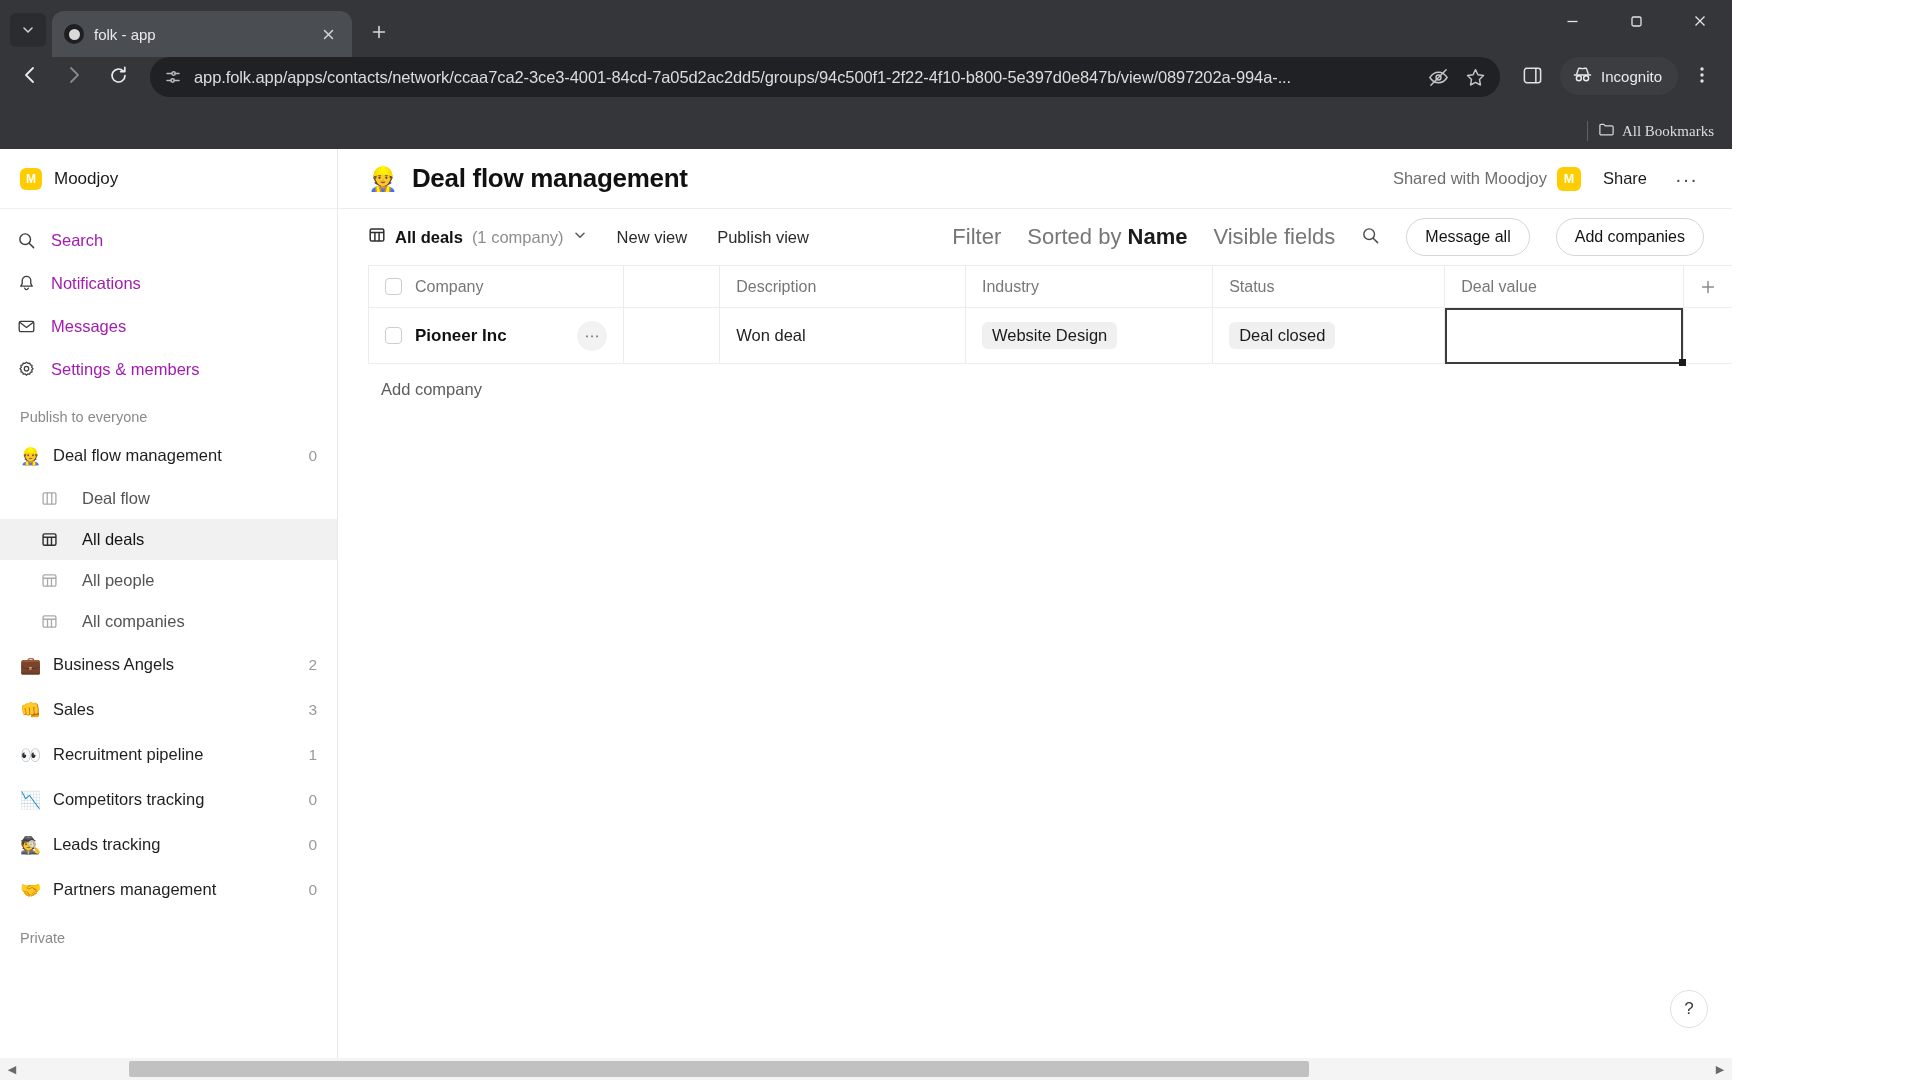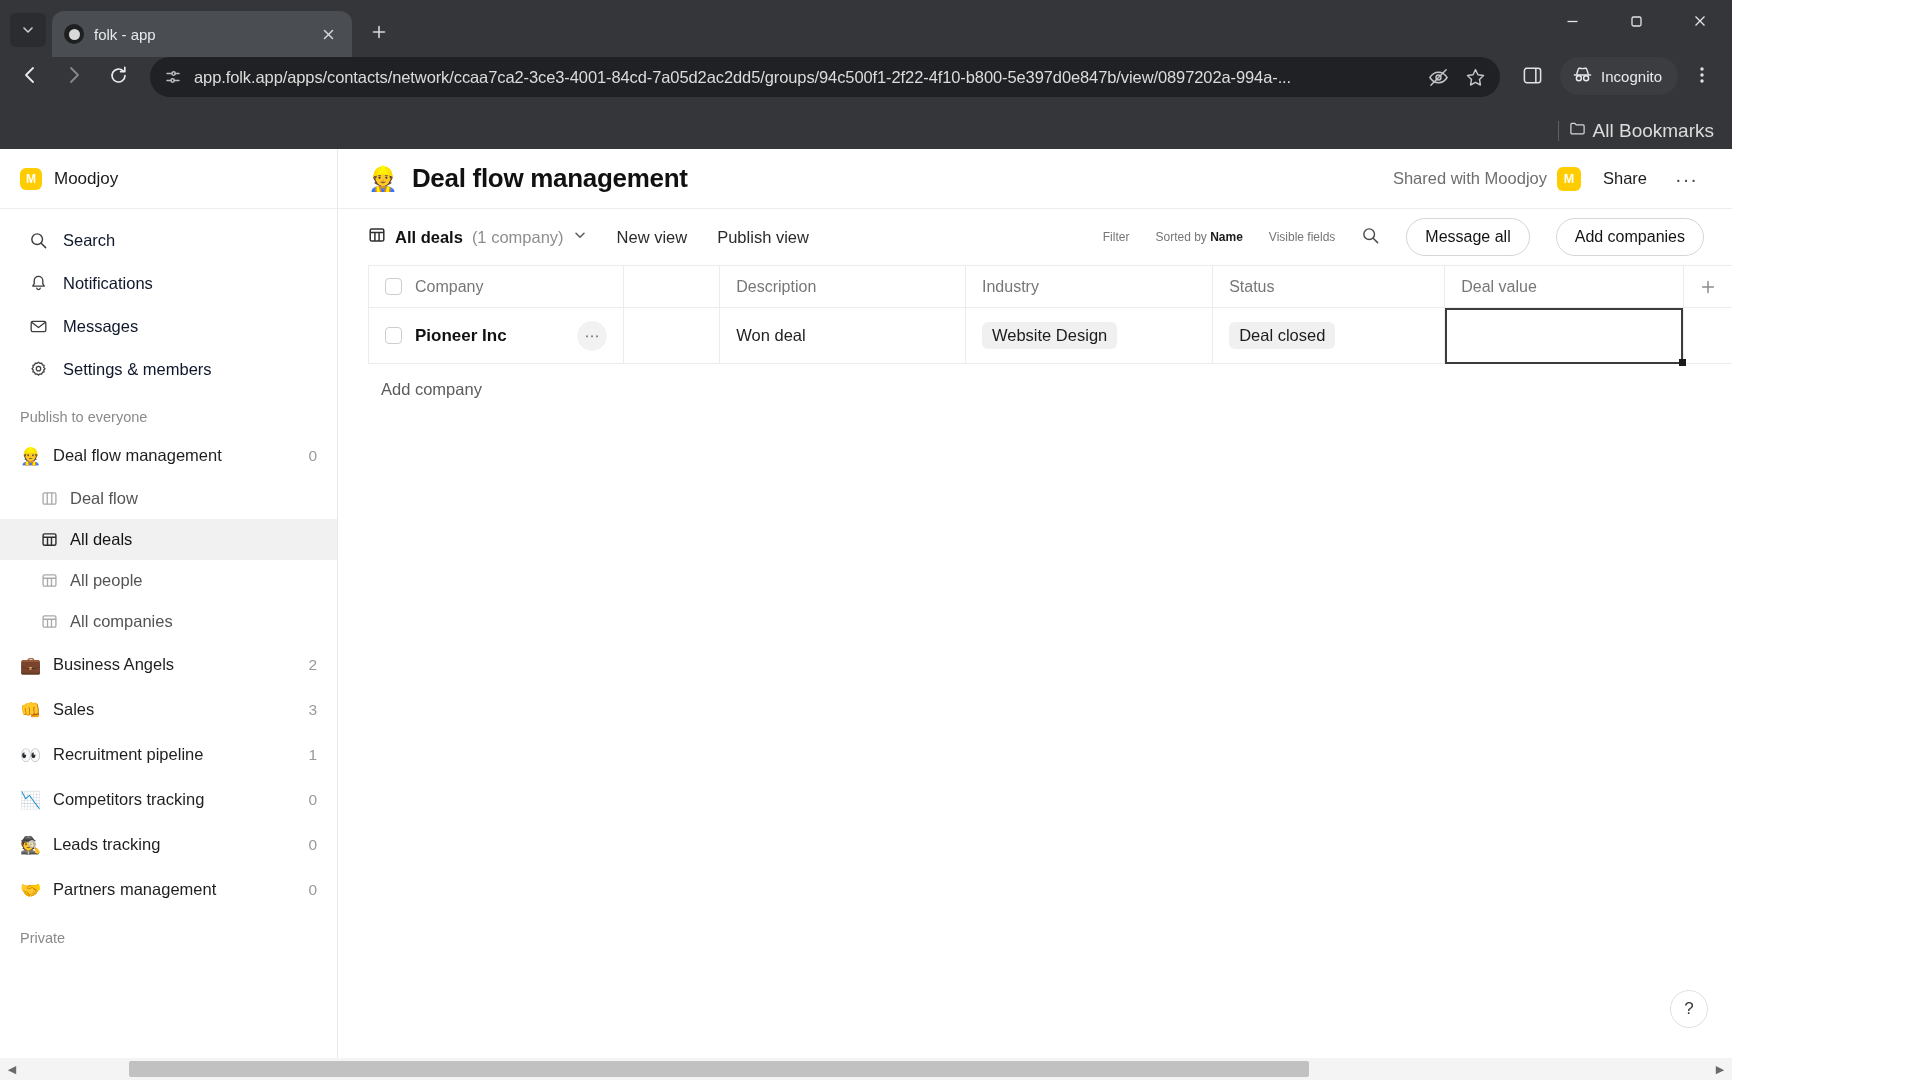--- a/index.html
+++ b/index.html
@@ -85,21 +85,21 @@
     height: 38px; border-radius: 19px; background:#3c3d40;
     display:flex; align-items:center; gap:8px; padding: 0 16px 0 12px;
     color:#e8eaed; font-size:15px; cursor:pointer; margin-left: 4px;
   }
 
   .bookmarks-row {
     height: 36px; background:#35363a; display:flex; align-items:center;
     justify-content:flex-end; padding-right: 18px; gap:10px;
   }
   .bm-sep { width:1px; height:20px; background:#5f6063; }
-  .bm-item { display:flex; align-items:center; gap:7px; color:#dcdcdc; font-size:19px; cursor:pointer; }
+  .bm-item { display:flex; align-items:center; gap:7px; color:#dcdcdc; font-size:15px; cursor:pointer;font-family:Liberation Serif, serif; }
 
   
   .app { flex:1; display:flex; background:#fff; min-height:0; position:relative; }
 
   .sidebar {
     width: 338px; flex: 0 0 338px; background:#fff;
     border-right:1px solid #e8e8e8; display:flex; flex-direction:column;
   }
   .ws-header {
     height: 60px; display:flex; align-items:center; gap:12px;
@@ -108,38 +108,38 @@
   .ws-logo {
     width: 22px; height:22px; border-radius:6px; background:#FFCC00;
     color:#ffffff; font-size:12px; font-weight:700;
     display:flex; align-items:center; justify-content:center; flex:0 0 auto;
   }
   .ws-name { font-size:17px; color:#1a1a1a; font-weight:500; }
 
   .side-scroll { flex:1; overflow:hidden; padding-top: 10px; }
   .nav-item {
     height: 43px; display:flex; align-items:center; gap:15px;
-    padding: 0 28px; cursor:pointer; color:#0f172a; font-size:16.5px;text-align:right;
+    padding: 0 16px; cursor:pointer; color:#a21caf; font-size:16.5px;text-align:right;
   }
   .nav-item .ni-ico { width:20px; display:flex; align-items:center; justify-content:center; flex:0 0 auto; }
 
   .side-section-label {
     padding: 18px 20px 8px 20px; color:#8a8a8a; font-size:14.5px;
   }
   .group-item {
     height: 45px; display:flex; align-items:center; gap:13px;
     padding: 0 20px; cursor:pointer; font-size:16.5px; color:#1f1f1f;
   }
   .group-item .emo { font-size:17px; width:20px; text-align:center; flex:0 0 auto;
     font-family:"DejaVu Sans", sans-serif; }
   .group-item .glabel { flex:1; white-space:nowrap; overflow:hidden; text-overflow:ellipsis; }
   .group-item .gcount { color:#9a9a9a; font-size:15.5px; }
 
   .view-item {
-    height: 41px; display:flex; align-items:center; gap:12px;
+    height: 41px; display:flex; align-items:center; gap:24px;
     padding: 0 20px 0 40px; cursor:pointer; font-size:16.5px; color:#545454;
   }
   .view-item.active { background:#f1f1f1; color:#141414; font-weight:500; }
   .view-item .vi-ico { width:18px; display:flex; align-items:center; justify-content:center; flex:0 0 auto; }
 
   
   .main { flex:1; display:flex; flex-direction:column; min-width:0; background:#fff; }
 
   .main-header {
     height: 60px; display:flex; align-items:center; padding: 0 28px 0 30px;
@@ -159,21 +159,21 @@
   .view-toolbar {
     height: 56px; display:flex; align-items:center; padding: 0 28px 0 30px; gap: 0;
   }
   .vt-left { display:flex; align-items:center; gap: 30px; }
   .vt-viewsel { display:flex; align-items:center; gap:9px; cursor:pointer; }
   .vt-viewname { font-size:16.5px; font-weight:600; color:#111; }
   .vt-count { font-size:16.5px; color:#8e8e8e; font-weight:400; }
   .vt-link { font-size:16.5px; color:#2b2b2b; cursor:pointer; }
   .vt-spacer { flex:1; }
   .vt-right { display:flex; align-items:center; gap: 26px; }
-  .vt-muted { font-size:12px; color:#767676; cursor:pointer; }
+  .vt-muted { font-size:22px; color:#767676; cursor:pointer; }
   .vt-muted b { color:#1b1b1b; font-weight:600; }
   .pill-btn {
     height: 38px; border:1px solid #d6d6d6; border-radius:19px; background:#fff;
     padding: 8px 18px; font-size:16px; color:#141414; cursor:pointer;
     display:flex; align-items:center; font-family:"Liberation Sans", sans-serif;
   }
 
   
   .table-wrap { flex:1; padding: 0 0 0 30px; overflow:hidden; position:relative; }
   .tbl { border-collapse: collapse; table-layout: fixed; }

